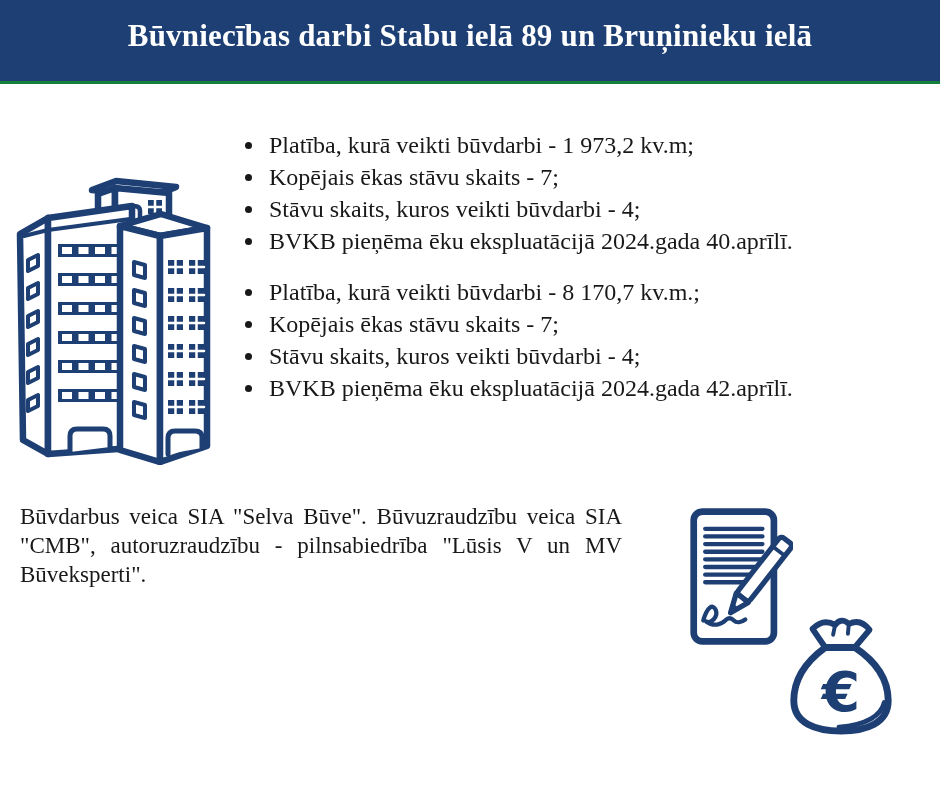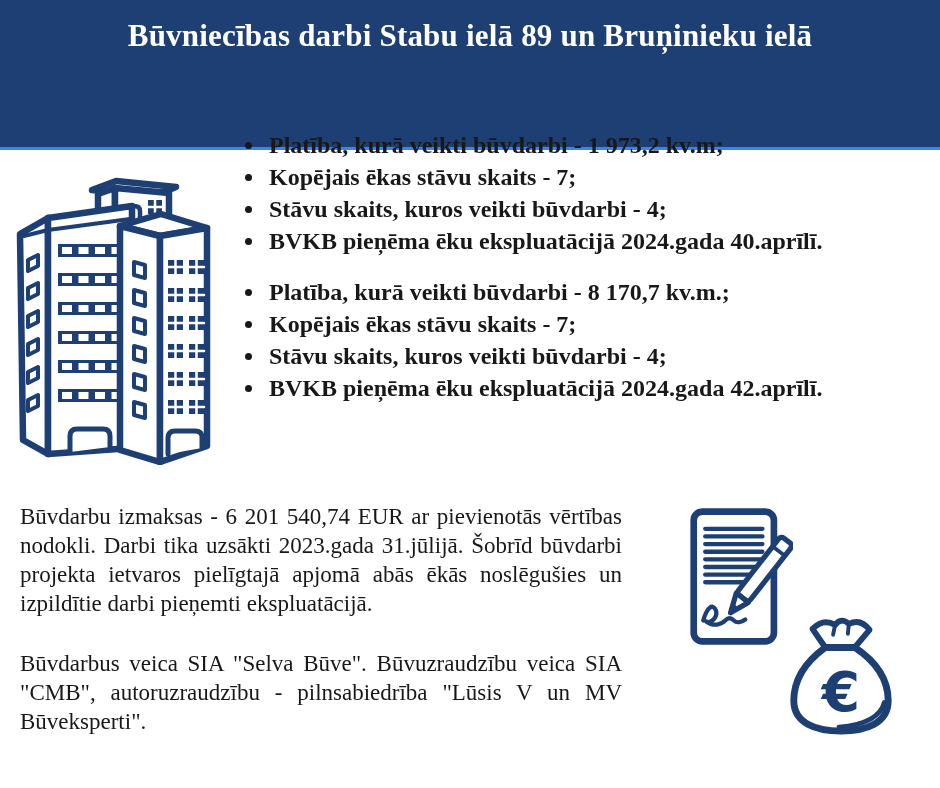--- a/index.html
+++ b/index.html
@@ -1,30 +1,30 @@
 <!DOCTYPE html>
 <html><head>
 <meta charset="utf-8">
 <style>
   html,body{margin:0;padding:0;background:#ffffff;}
   .frame{
     position:relative;width:940px;height:788px;background:#ffffff;
     font-family:"Liberation Serif",serif;color:#181818;overflow:hidden;
   }
   .banner{
-    position:absolute;left:0;top:0;width:940px;height:150px;box-sizing:border-box;
-    background:#1d3f73;border-bottom:3px solid #3b82f6;
+    position:absolute;left:0;top:0;width:940px;height:84px;box-sizing:border-box;
+    background:#1d3f73;border-bottom:3px solid #15803d;
     color:#ffffff;text-align:center;font-weight:bold;
     font-size:31px;line-height:41px;padding-top:15px;
     letter-spacing:.2px;
   }
   .building-svg{position:absolute;left:8px;top:170px;}
   .sections{position:absolute;left:232px;top:124px;width:704px;}
   .sections h2{margin:0;font-size:26px;line-height:34px;font-weight:bold;color:#111;}
-  .sections ul{margin:5px 0 0 0;padding-left:34px;font-size:24px;line-height:32px;font-weight:bold;}
+  .sections ul{margin:5px 0 0 0;padding-left:34px;font-size:24px;line-height:32px;}
   .sections li{padding-left:3px;}
   .sections section + section{margin-top:19px;}
   .paragraphs{
     position:absolute;left:20px;top:502px;width:602px;
     font-size:23px;line-height:29px;text-align:justify;
   }
   .paragraphs p{margin:0;}
   .paragraphs p + p{margin-top:31px;}
   .contract-svg{position:absolute;left:688px;top:505px;}
   .moneybag-svg{position:absolute;left:782px;top:612px;}
@@ -83,21 +83,20 @@
       <ul>
         <li>Platība, kurā veikti būvdarbi - 8 170,7 kv.m.;</li>
         <li>Kopējais ēkas stāvu skaits - 7;</li>
         <li>Stāvu skaits, kuros veikti būvdarbi - 4;</li>
         <li>BVKB pieņēma ēku ekspluatācijā 2024.gada 42.aprīlī.</li>
       </ul>
     </section>
   </main>
 
   <div class="paragraphs">
-    <p>Būvdarbu izmaksas - 6 201 540,74 EUR ar pievienotās vērtības nodokli. Darbi tika uzsākti 2023.gada 31.jūlijā. Šobrīd būvdarbi projekta ietvaros pielīgtajā apjomā abās ēkās noslēgušies un izpildītie darbi pieņemti ekspluatācijā.</p>
     <p>Būvdarbus veica SIA "Selva Būve". Būvuzraudzību veica SIA "CMB", autoruzraudzību - pilnsabiedrība "Lūsis V un MV Būveksperti".</p>
   </div>
 
   <svg class="contract-svg" width="105" height="145" viewBox="0 0 110 150" fill="none" stroke="#1d3f73" stroke-linejoin="round" stroke-linecap="round">
     <rect x="6" y="6" width="84" height="136" rx="9" fill="#fff" stroke-width="7"></rect>
     <path stroke-width="4.5" d="M18,24h60 M18,32h60 M18,40h60 M18,48h60 M18,56h60 M18,64h60 M18,72h60 M18,80h58"></path>
     <g transform="rotate(38 68 82)">
       <rect x="60" y="24" width="16" height="76" rx="4" fill="#fff" stroke-width="5.5"></rect>
       <line x1="60" y1="38" x2="76" y2="38" stroke-width="4"></line>
       <path d="M60,100 L68,120 L76,100 Z" fill="#fff" stroke-width="5.5"></path>

